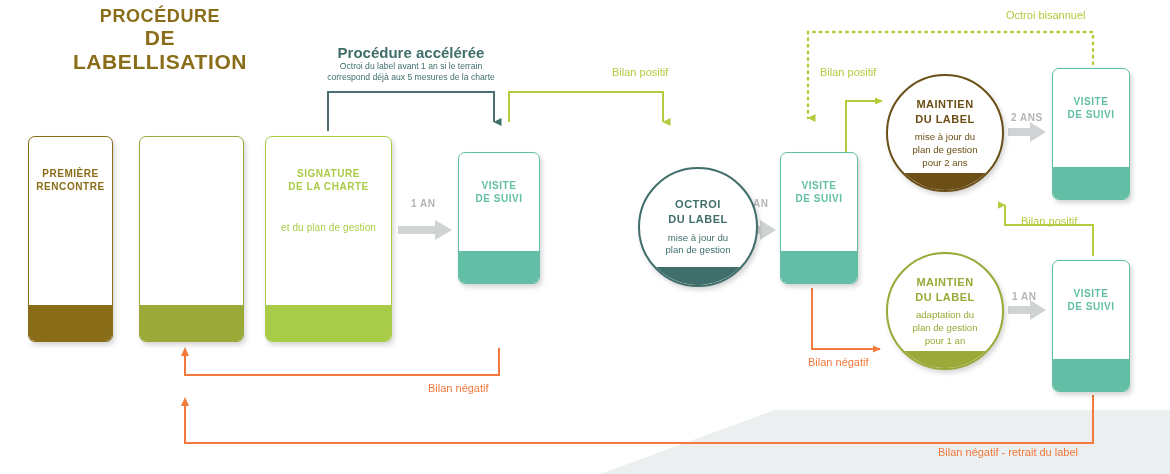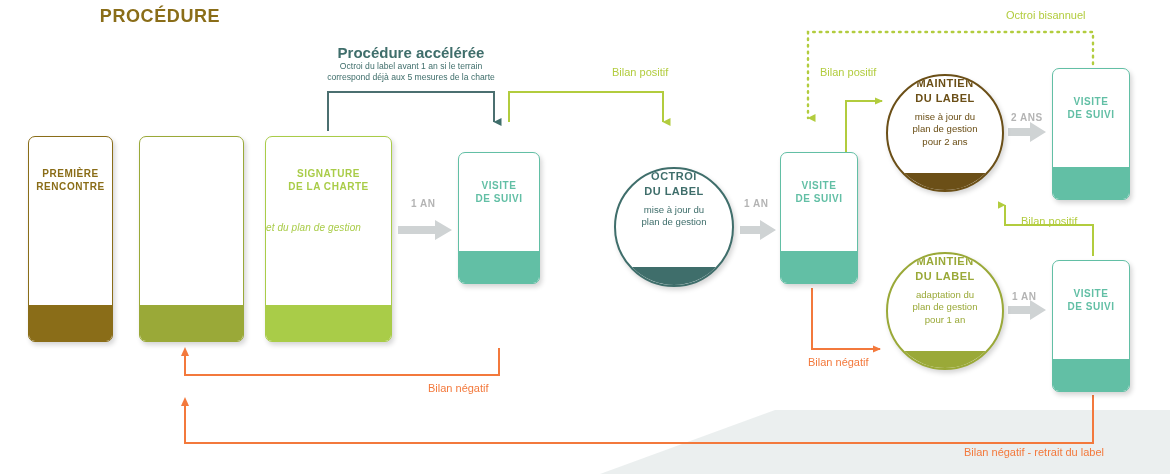--- a/index.html
+++ b/index.html
@@ -26,33 +26,33 @@
     border-radius:7px;border:1.6px solid #999;
     box-shadow:2px 3px 5px rgba(0,0,0,.17);
     overflow:hidden;
   }
   .card .fill{position:absolute;left:0;right:0;bottom:0;}
   .card .txt{
     position:absolute;left:0;right:0;text-align:center;
     font-weight:bold;font-size:10px;line-height:1.34;letter-spacing:.55px;
   }
   .card .sub{
-    position:absolute;left:0;right:0;text-align:left;
-    font-weight:normal;font-size:10px;line-height:1.3;letter-spacing:.1px;font-style:italic;
+    position:absolute;left:0;right:0;text-align:center;
+    font-weight:normal;font-size:10px;line-height:1.3;letter-spacing:.1px;
   }
 
   
   .circ{
     position:absolute;box-sizing:border-box;background:#fff;border-radius:50%;
     border:2px solid #888;overflow:hidden;
     box-shadow:2px 3px 5px rgba(0,0,0,.17);
   }
   .circ .fill{position:absolute;left:0;right:0;bottom:0;}
   .circ .inner{position:absolute;left:0;right:0;top:0;bottom:0;
-    display:flex;flex-direction:column;align-items:center;justify-content:flex-start;}
+    display:flex;flex-direction:column;align-items:center;justify-content:center;}
   .circ .ttl{font-weight:bold;font-size:11px;line-height:1.35;letter-spacing:.5px;text-align:center;}
   .circ .sub{font-weight:normal;font-size:9.6px;line-height:1.32;text-align:center;margin-top:5px;}
 
   
   .lbl{position:absolute;white-space:nowrap;font-size:11px;line-height:1.25;}
   .lbl.bold{font-weight:bold;font-size:15px;}
   .lbl.small{font-size:8.6px;font-weight:normal;line-height:1.3;text-align:center;}
   .lbl.grey{color:#b4b4b4;font-weight:bold;font-size:10px;letter-spacing:.5px;}
   .c-teal{color:#3f6e6b;}
   .c-olive{color:#b2cc3e;}
@@ -63,20 +63,21 @@
 <body>
 
 <div id="stage">
 
   <svg class="watermark" width="1170" height="474">
     <polygon points="775,410 1170,410 1170,474 600,474" fill="#e4eaea" opacity="0.75"></polygon>
   </svg>
 
   <div class="title" style="left:60px;top:6px;width:200px;">
     <span class="l1">PROCÉDURE</span>
+    <span class="l2">DE LABELLISATION</span>
   </div>
 
   <svg width="1170" height="474">
     <defs>
       <marker id="ar-teal" markerWidth="9" markerHeight="9" refX="4.5" refY="7.5" orient="auto" markerUnits="userSpaceOnUse">
         <path d="M0.6,0 L8.4,0 L4.5,8 Z" fill="#3f6e6b"></path>
       </marker>
       <marker id="ar-olive-d" markerWidth="9" markerHeight="9" refX="4.5" refY="7.5" orient="auto" markerUnits="userSpaceOnUse">
         <path d="M0.6,0 L8.4,0 L4.5,8 Z" fill="#b2cc3e"></path>
       </marker>
@@ -133,21 +134,21 @@
   <div class="lbl c-olive" style="left:1006px;top:9px;">Octroi bisannuel</div>
 
   <div class="lbl c-olive" style="left:820px;top:66px;">Bilan positif</div>
 
   <div class="lbl c-olive" style="left:1021px;top:215px;">Bilan positif</div>
 
   <div class="lbl c-orange" style="left:808px;top:356px;">Bilan négatif</div>
 
   <div class="lbl c-orange" style="left:428px;top:382px;">Bilan négatif</div>
 
-  <div class="lbl c-orange" style="left:938px;top:446px;margin-left:26px;">Bilan négatif - retrait du label</div>
+  <div class="lbl c-orange" style="left:938px;top:446px;">Bilan négatif - retrait du label</div>
 
   <div class="lbl grey" style="left:411px;top:198px;">1 AN</div>
   <div class="lbl grey" style="left:744px;top:198px;">1 AN</div>
   <div class="lbl grey" style="left:1011px;top:112px;">2 ANS</div>
   <div class="lbl grey" style="left:1012px;top:291px;">1 AN</div>
 
   <div id="nodes">
       <div class="card" style="left: 28px; top: 136px; width: 85px; height: 206px; border-color: rgb(138, 109, 24);">
         <div class="fill" style="height: 36px; background: rgb(138, 109, 24);"></div>
         <div class="txt" style="top: 30px; color: rgb(138, 109, 24); white-space: pre-line;">PREMIÈRE
@@ -160,21 +161,21 @@
         <div class="fill" style="height: 36px; background: rgb(169, 204, 72);"></div>
         <div class="txt" style="top: 30px; color: rgb(169, 204, 72); white-space: pre-line;">SIGNATURE
 DE LA CHARTE</div>
         <div class="sub" style="top: 84px; color: rgb(169, 204, 72); white-space: pre-line;">et du plan de gestion</div>
       </div>
       <div class="card" style="left: 458px; top: 152px; width: 82px; height: 132px; border-color: rgb(98, 191, 165);">
         <div class="fill" style="height: 32px; background: rgb(98, 191, 165);"></div>
         <div class="txt" style="top: 26px; color: rgb(98, 191, 165); white-space: pre-line;">VISITE
 DE SUIVI</div>
       </div>
-      <div class="circ" style="left: 614px; top: 167px; width: 120px; height: 120px; border-color: rgb(63, 110, 107);">
+      <div class="circ" style="left: 638px; top: 167px; width: 120px; height: 120px; border-color: rgb(63, 110, 107);">
         <div class="fill" style="height: 18px; background: rgb(63, 110, 107);"></div>
         <div class="inner">
           <div class="ttl" style="color: rgb(63, 110, 107); white-space: pre-line;">OCTROI
 DU LABEL</div>
           <div class="sub" style="color: rgb(63, 110, 107); white-space: pre-line;">mise à jour du
 plan de gestion</div>
         </div>
       </div>
       <div class="card" style="left: 780px; top: 152px; width: 78px; height: 132px; border-color: rgb(98, 191, 165);">
         <div class="fill" style="height: 32px; background: rgb(98, 191, 165);"></div>

